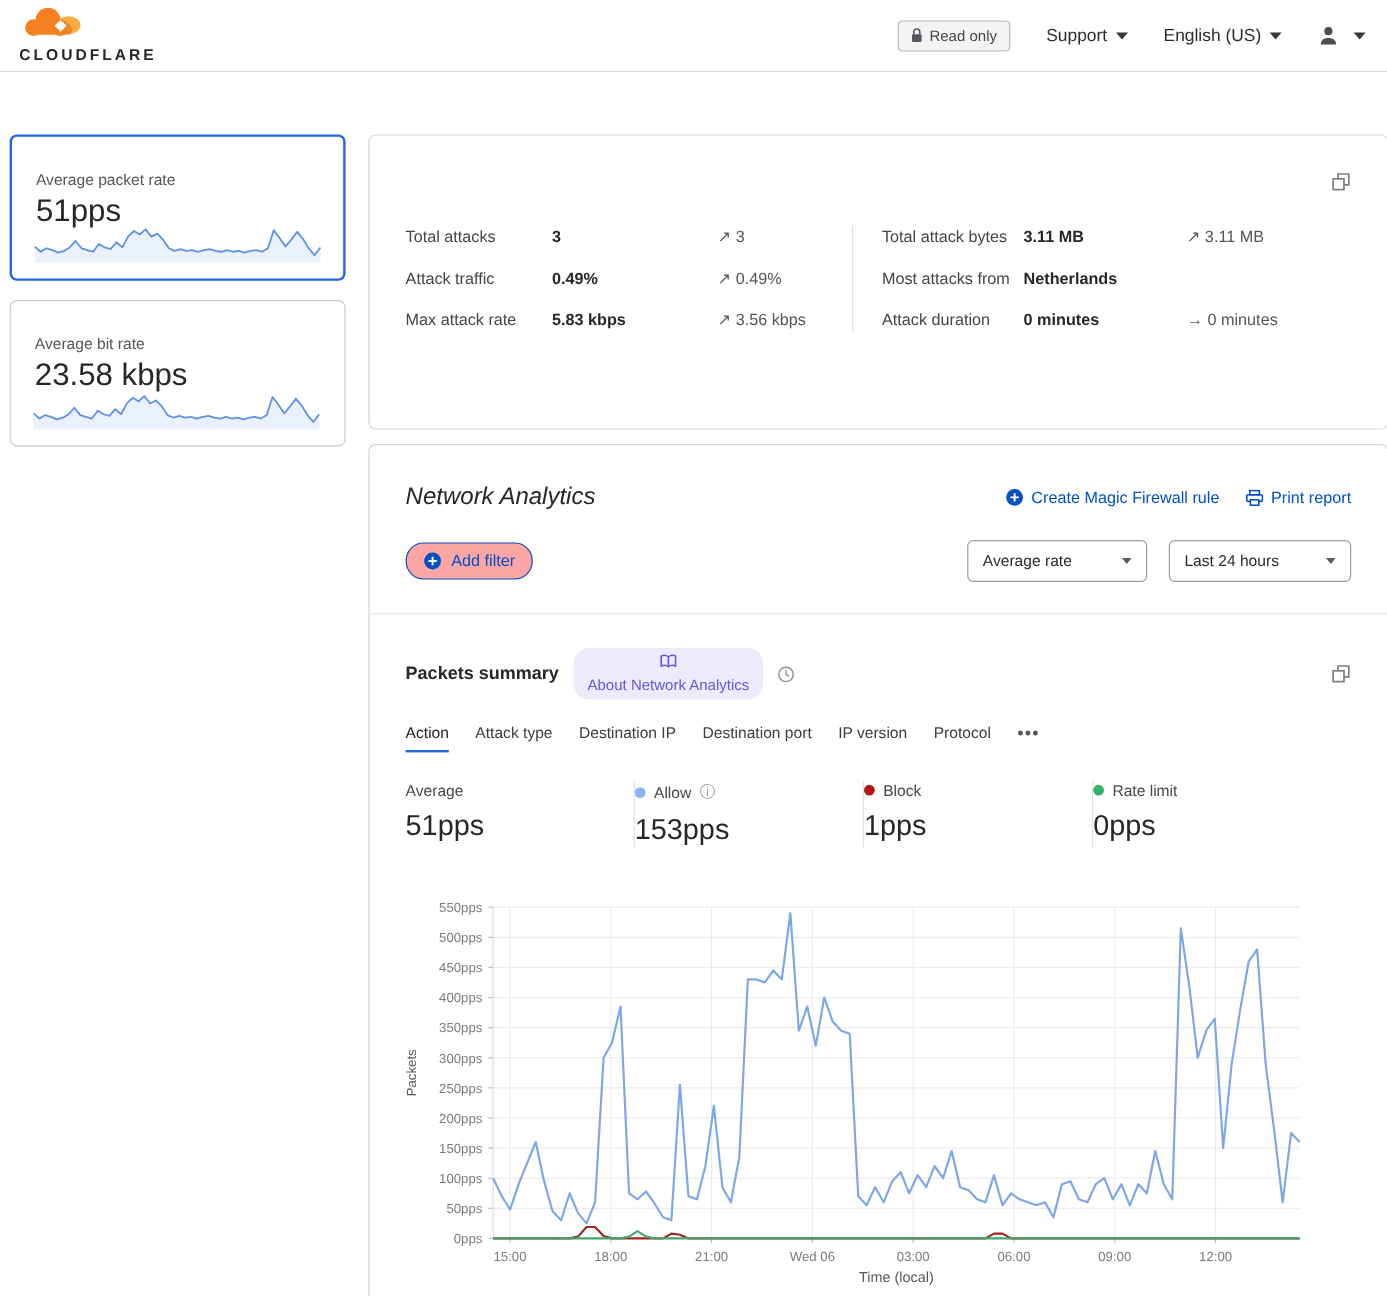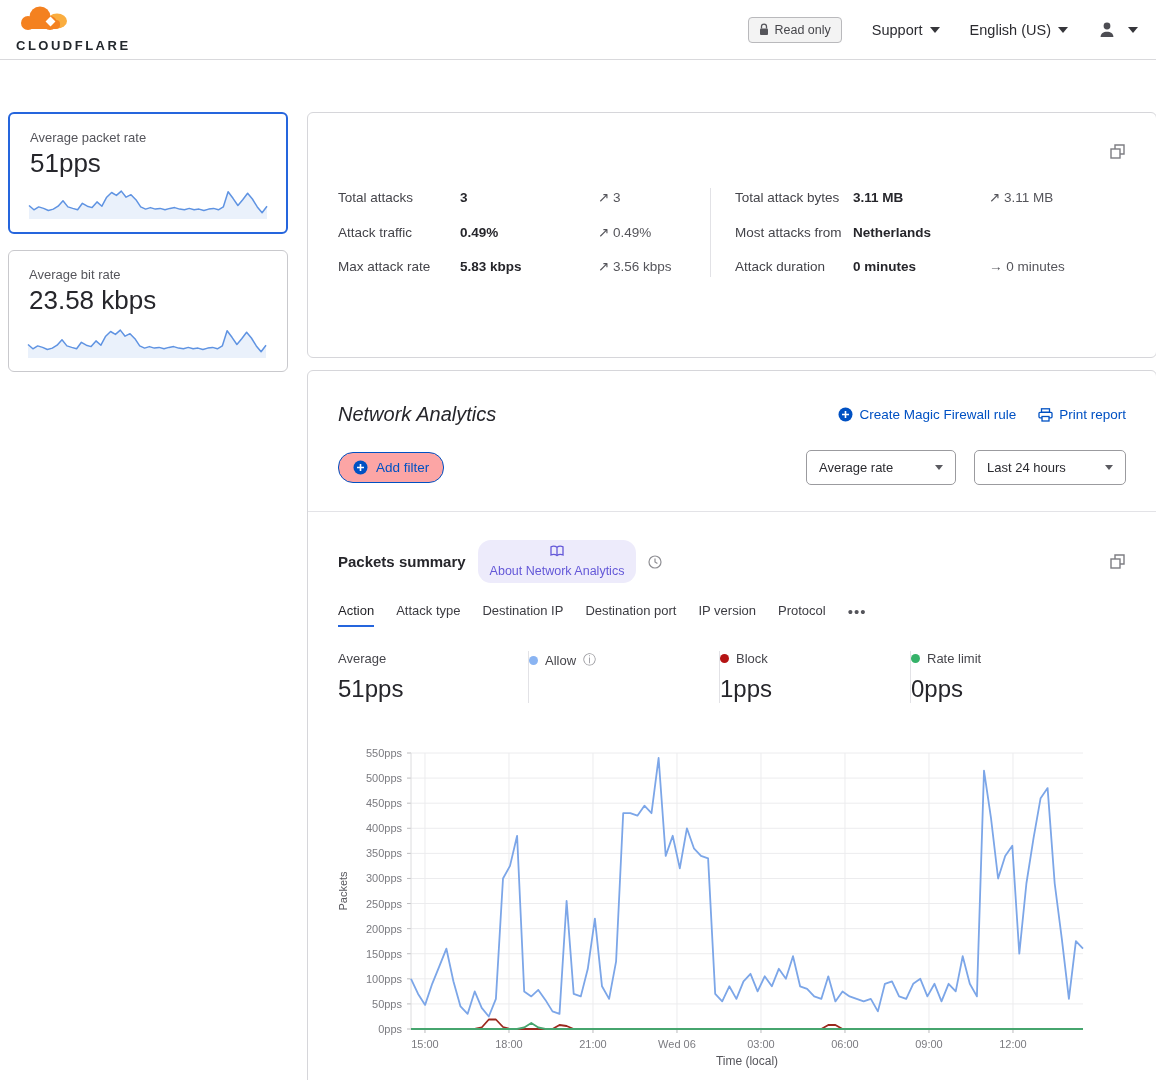--- a/index.html
+++ b/index.html
@@ -15,21 +15,21 @@
   .header-right { margin-left:auto; display:flex; align-items:center; gap:30px; }
   .readonly-badge { display:flex; align-items:center; gap:6px; background:#f3f3f3;
     border:1px solid #b9b9bc; border-radius:4px; padding:5px 10px; font-size:12.5px; color:#46464b; }
   .menu-item { display:flex; align-items:center; gap:7px; font-size:14.5px; color:#2b2b30; cursor:pointer; }
   .caret { width:0; height:0; border-left:5px solid transparent; border-right:5px solid transparent;
     border-top:6px solid #36363b; }
   .caret.small { border-left-width:4px; border-right-width:4px; border-top-width:5px; border-top-color:#5a5a60; }
 
   
   .metric-card { position:absolute; left:8px; width:280px; height:122px; background:#fff;
-    border:1px solid #c9c9cd; border-radius:6px; padding:16px 20px 10px; cursor:pointer; }
+    border:1px solid #c9c9cd; border-radius:6px; padding:28px 20px 10px; cursor:pointer; }
   .metric-card.selected { border:2px solid #2565dd; }
   #card-packet-rate { top:112px; }
   #card-bit-rate { top:250px; }
   .metric-label { font-size:13px; color:#55555b; }
   .metric-value { font-size:26px; font-weight:500; color:#26262b; margin-top:3px; }
   .spark { position:absolute; left:18px; bottom:10px; }
 
   
   .panel { position:absolute; background:#fff; border:1px solid #d6d6da; border-radius:6px; }
   #summary-panel { left:307px; top:112px; width:850px; height:246px; padding:30px 30px 0; }
@@ -262,20 +262,21 @@
         </div>
       <div class="legend-value">51pps</div>
     </div>
     <div class="vdiv"></div>
     <div class="legend-block">
       <div class="legend-top">
         <span class="dot" style="background: rgb(138, 180, 242);"></span>
         <span>Allow</span>
         <span class="info-glyph">ⓘ</span>
       </div>
+      <div class="legend-value">153pps</div>
     </div>
     <div class="vdiv"></div>
     <div class="legend-block">
       <div class="legend-top">
         <span class="dot" style="background: rgb(181, 20, 20);"></span>
         <span>Block</span>
       </div>
       <div class="legend-value">1pps</div>
     </div>
     <div class="vdiv"></div>

